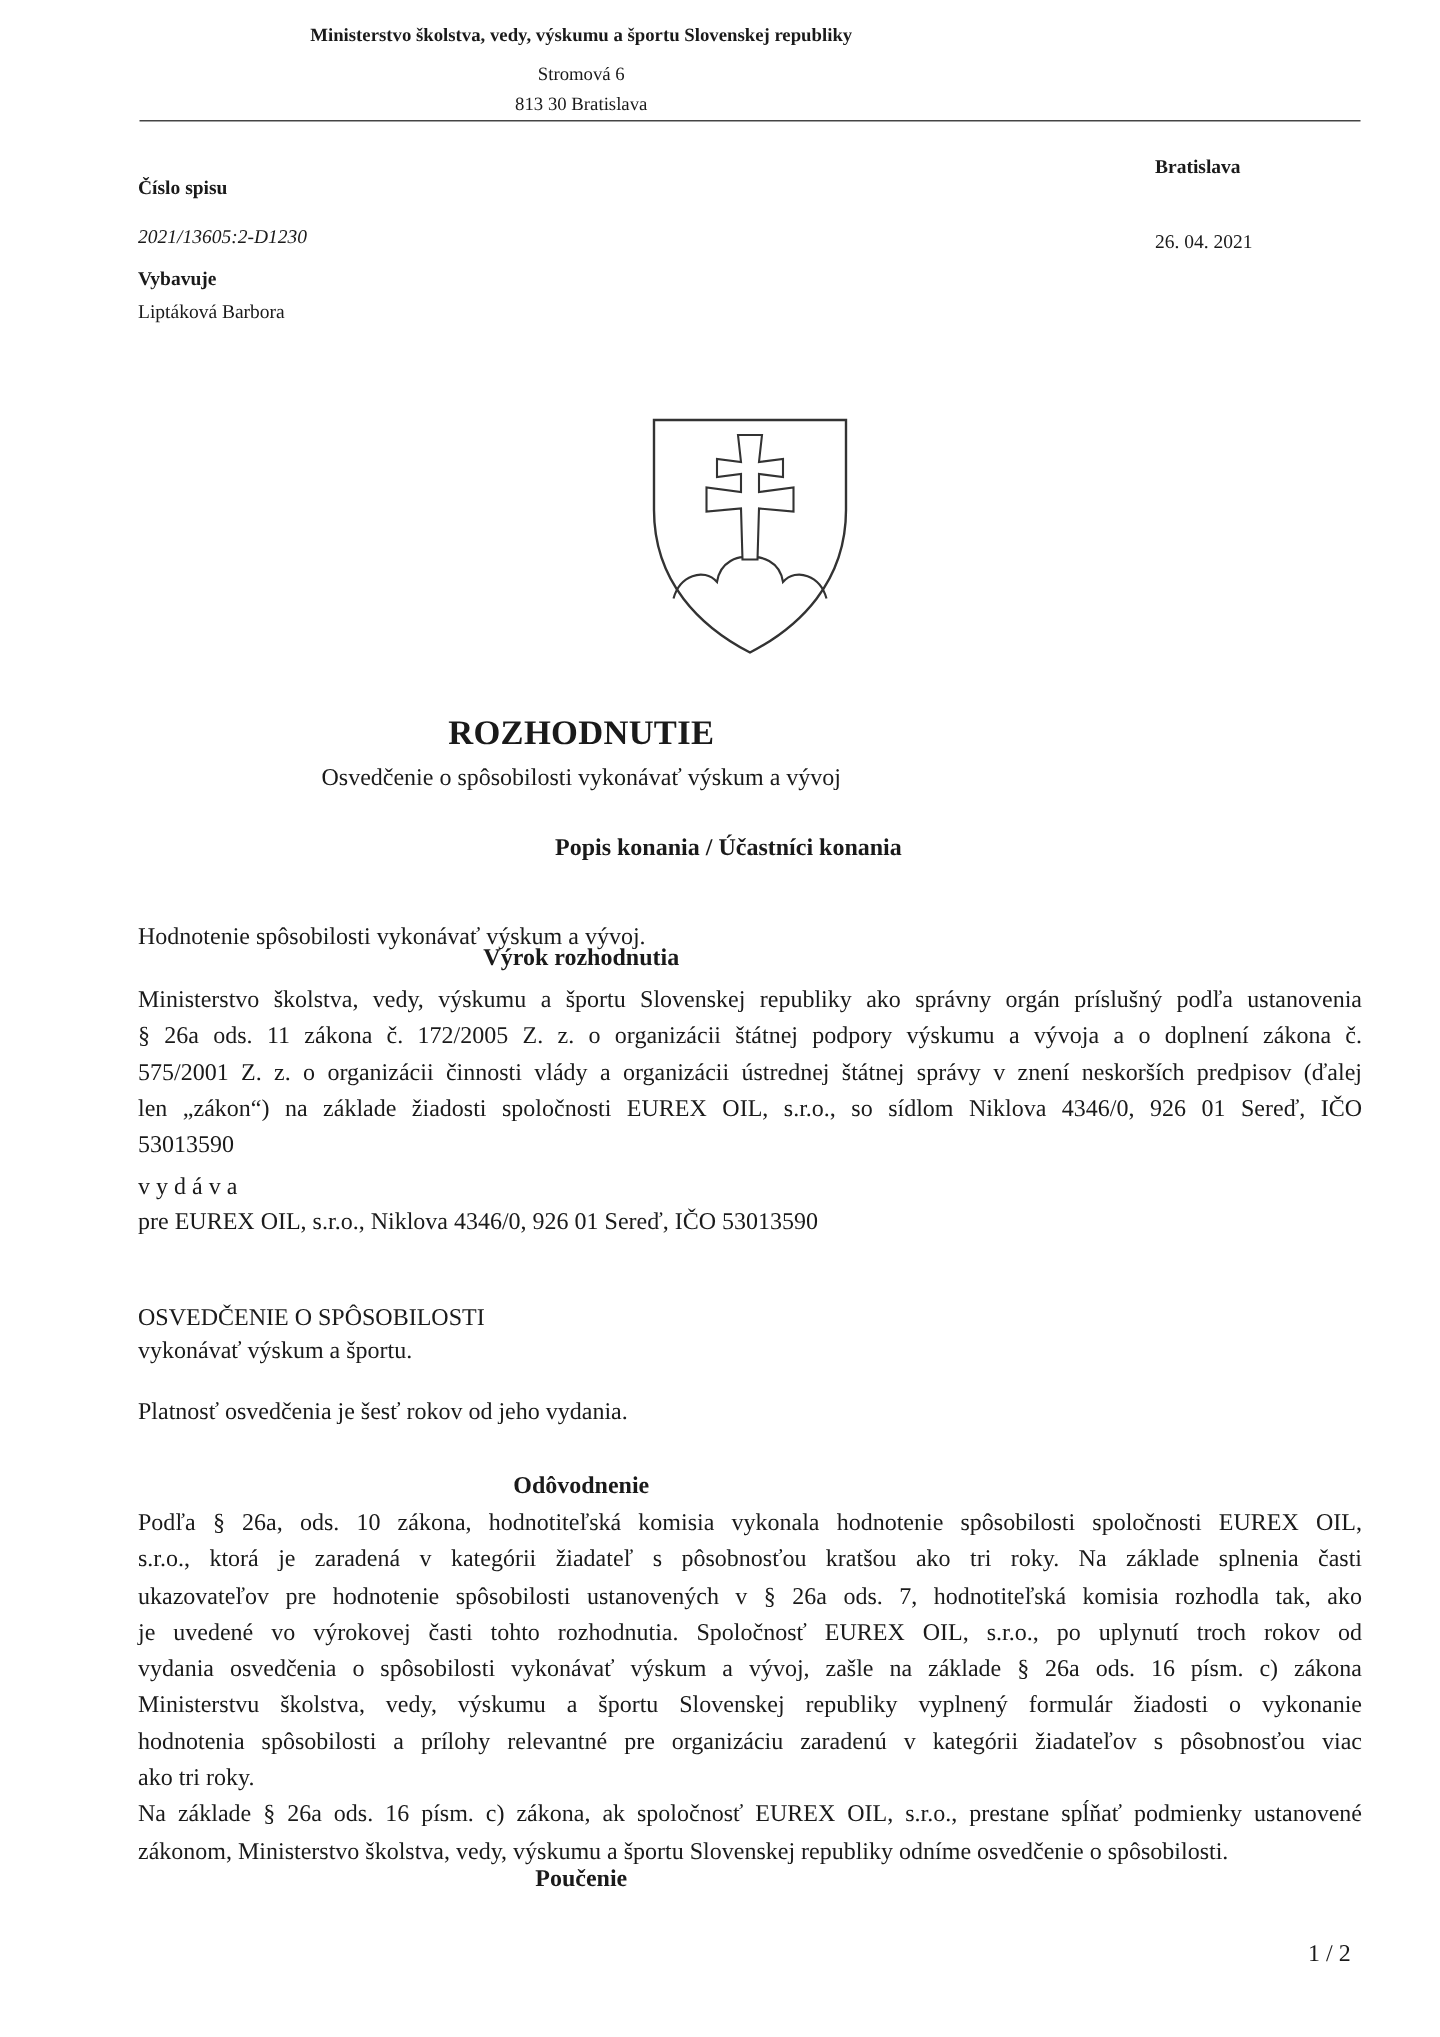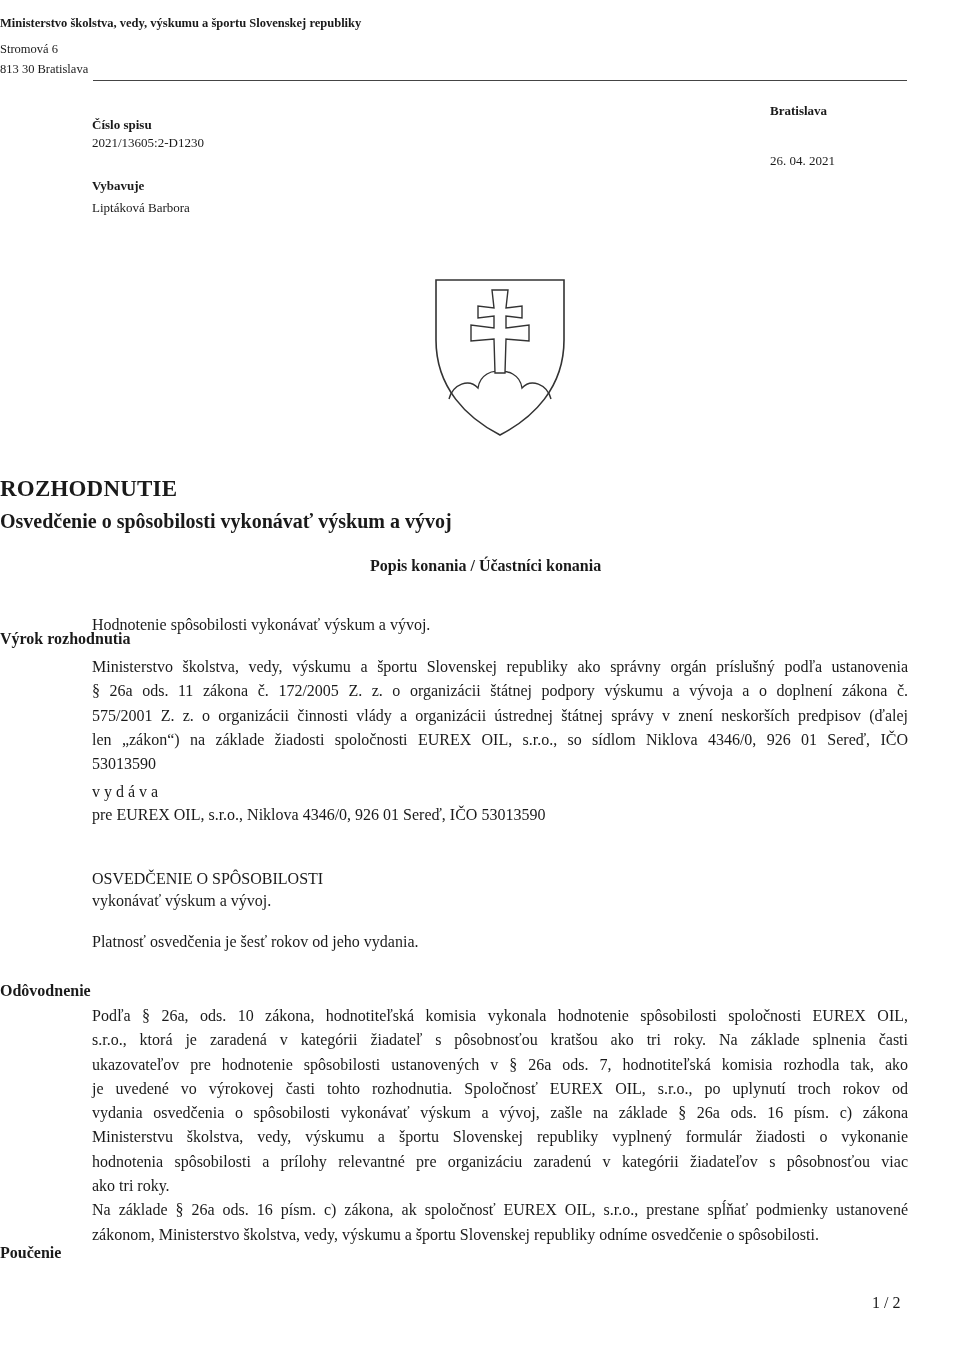--- a/index.html
+++ b/index.html
@@ -2,48 +2,48 @@
 <html><head>
 <meta charset="utf-8">
 <style>
   html, body { margin: 0; padding: 0; background: #ffffff; }
   body {
     width: 960px; height: 1358px; position: relative; overflow: hidden;
     font-family: "Liberation Serif", "DejaVu Serif", serif;
     color: #1a1a1a;
   }
   .abs { position: absolute; text-align: right; }
-  .center { left: 0; width: 775px; text-align: left; }
+  .center { left: 0; width: 775px; text-align: center; }
   .hdr-org { top: 16px; font-size: 12.5px; font-weight: bold; }
   .hdr-street { top: 42px; font-size: 12.5px; }
   .hdr-city { top: 62px; font-size: 12.5px; }
   .hdr-line { top: 80px; left: 93px; width: 814px; height: 0; border-top: 1.3px solid #444; }
 
   .meta-label { font-size: 13px; font-weight: bold; }
   .meta-value { font-size: 13px; }
 
   .coat { left: 433px; top: 278px; width: 134px; height: 160px; }
 
   .title { top: 476px; font-size: 23px; font-weight: bold; letter-spacing: 0.2px; }
-  .subtitle { top: 510px; font-size: 20px; font-weight: bold; }
+  .subtitle { top: 510px; font-size: 16px; }
   .sec-head { font-size: 16px; font-weight: bold; }
   .body-text { left: 92px; width: 816px; font-size: 16px; line-height: 24.3px; text-align: justify; }
   .line { left: 92px; font-size: 16px; }
   .pagenum { left: 872px; top: 1294px; font-size: 16px; }
 </style>
 </head>
 <body>
 
 <div class="abs center hdr-org">Ministerstvo školstva, vedy, výskumu a športu Slovenskej republiky</div>
 <div class="abs center hdr-street">Stromová 6</div>
 <div class="abs center hdr-city">813 30 Bratislava</div>
 <div class="abs hdr-line"></div>
 
 <div class="abs meta-label" style="left:92px; top:117px;">Číslo spisu</div>
-<div class="abs meta-value" style="left:92px; top:135px;">2021/13605:2-D1230</div>
+<div class="abs meta-value" style="left:92px; top:150px;font-style:italic;">2021/13605:2-D1230</div>
 <div class="abs meta-label" style="left:92px; top:178px;">Vybavuje</div>
 <div class="abs meta-value" style="left:92px; top:200px;">Liptáková Barbora</div>
 <div class="abs meta-label" style="left:770px; top:103px;">Bratislava</div>
 <div class="abs meta-value" style="left:770px; top:153px;">26. 04. 2021</div>
 
 <div class="abs coat">
   <svg width="134" height="160" viewBox="0 0 134 160">
     <path d="M3,2 L131,2 L131,62 C131,110 100,140 67,157 C34,140 3,110 3,62 Z" fill="#fff" stroke="#333" stroke-width="1.6"></path>
     <path d="M31,112 C31,97 48,93 56,104 C56,90 78,90 78,104 C86,93 103,97 103,112 C103,118 100,120 97,122 L118,122 C110,135 90,150 67,156 C44,150 24,135 16,122 L37,122 C33,120 31,118 31,112 Z" fill="none" stroke="#333" stroke-width="0"></path>
     <path d="M16,121 C20,106 36,100 45,110 C47,96 60,92 66,94 C74,92 87,96 89,110 C98,100 114,106 118,121" fill="none" stroke="#333" stroke-width="1.4"></path>
@@ -63,21 +63,21 @@
   <div style="text-align-last:justify;">§ 26a ods. 11 zákona č. 172/2005 Z. z. o organizácii štátnej podpory výskumu a vývoja a o doplnení zákona č.</div>
   <div style="text-align-last:justify;">575/2001 Z. z. o organizácii činnosti vlády a organizácii ústrednej štátnej správy v znení neskorších predpisov (ďalej</div>
   <div style="text-align-last:justify;">len „zákon“) na základe žiadosti spoločnosti EUREX OIL, s.r.o., so sídlom Niklova 4346/0, 926 01 Sereď, IČO</div>
   <div>53013590</div>
 </div>
 
 <div class="abs line" style="top:783px;">v y d á v a</div>
 <div class="abs line" style="top:806px;">pre EUREX OIL, s.r.o., Niklova 4346/0, 926 01 Sereď, IČO 53013590</div>
 
 <div class="abs line" style="top:870px;">OSVEDČENIE O SPÔSOBILOSTI</div>
-<div class="abs line" style="top:892px;">vykonávať výskum a vývoj.</div>
+<div class="abs line" style="top:892px;">vykonávať výskum a športu.</div>
 <div class="abs line" style="top:933px;">Platnosť osvedčenia je šesť rokov od jeho vydania.</div>
 
 <div class="abs center sec-head" style="top:982px;">Odôvodnenie</div>
 <div class="abs body-text" style="top:1004px;">
   <div style="text-align-last:justify;">Podľa § 26a, ods. 10 zákona, hodnotiteľská komisia vykonala hodnotenie spôsobilosti spoločnosti EUREX OIL,</div>
   <div style="text-align-last:justify;">s.r.o., ktorá je zaradená v kategórii žiadateľ s pôsobnosťou kratšou ako tri roky. Na základe splnenia časti</div>
   <div style="text-align-last:justify;">ukazovateľov pre hodnotenie spôsobilosti ustanovených v § 26a ods. 7, hodnotiteľská komisia rozhodla tak, ako</div>
   <div style="text-align-last:justify;">je uvedené vo výrokovej časti tohto rozhodnutia. Spoločnosť EUREX OIL, s.r.o., po uplynutí troch rokov od</div>
   <div style="text-align-last:justify;">vydania osvedčenia o spôsobilosti vykonávať výskum a vývoj, zašle na základe § 26a ods. 16 písm. c) zákona</div>
   <div style="text-align-last:justify;">Ministerstvu školstva, vedy, výskumu a športu Slovenskej republiky vyplnený formulár žiadosti o vykonanie</div>

